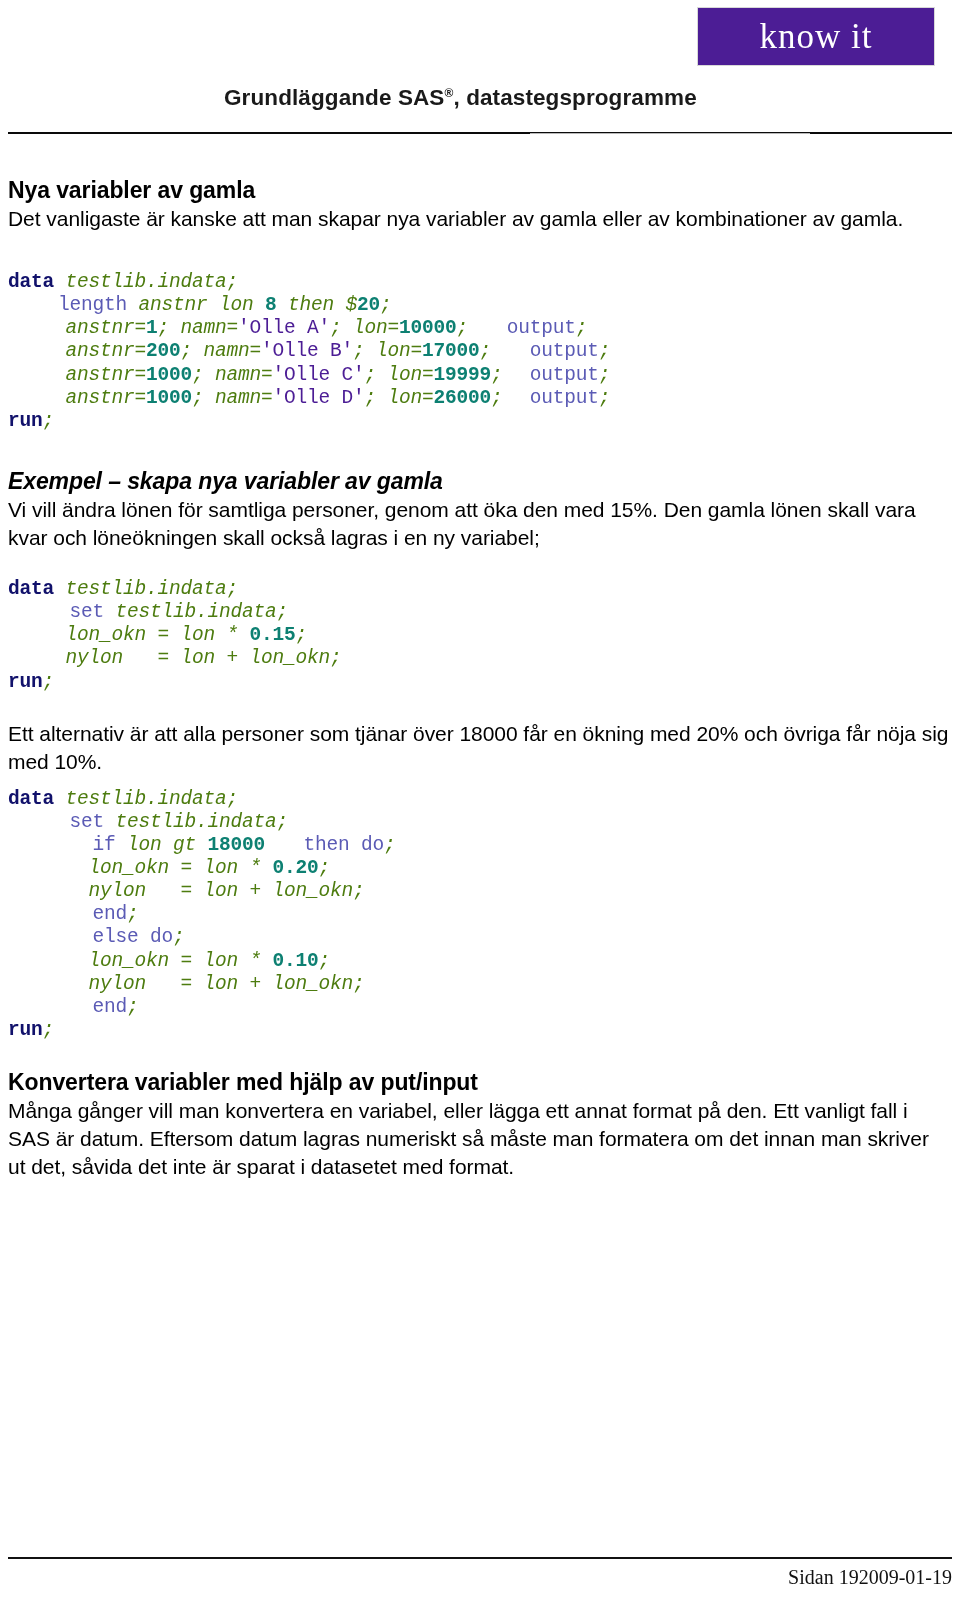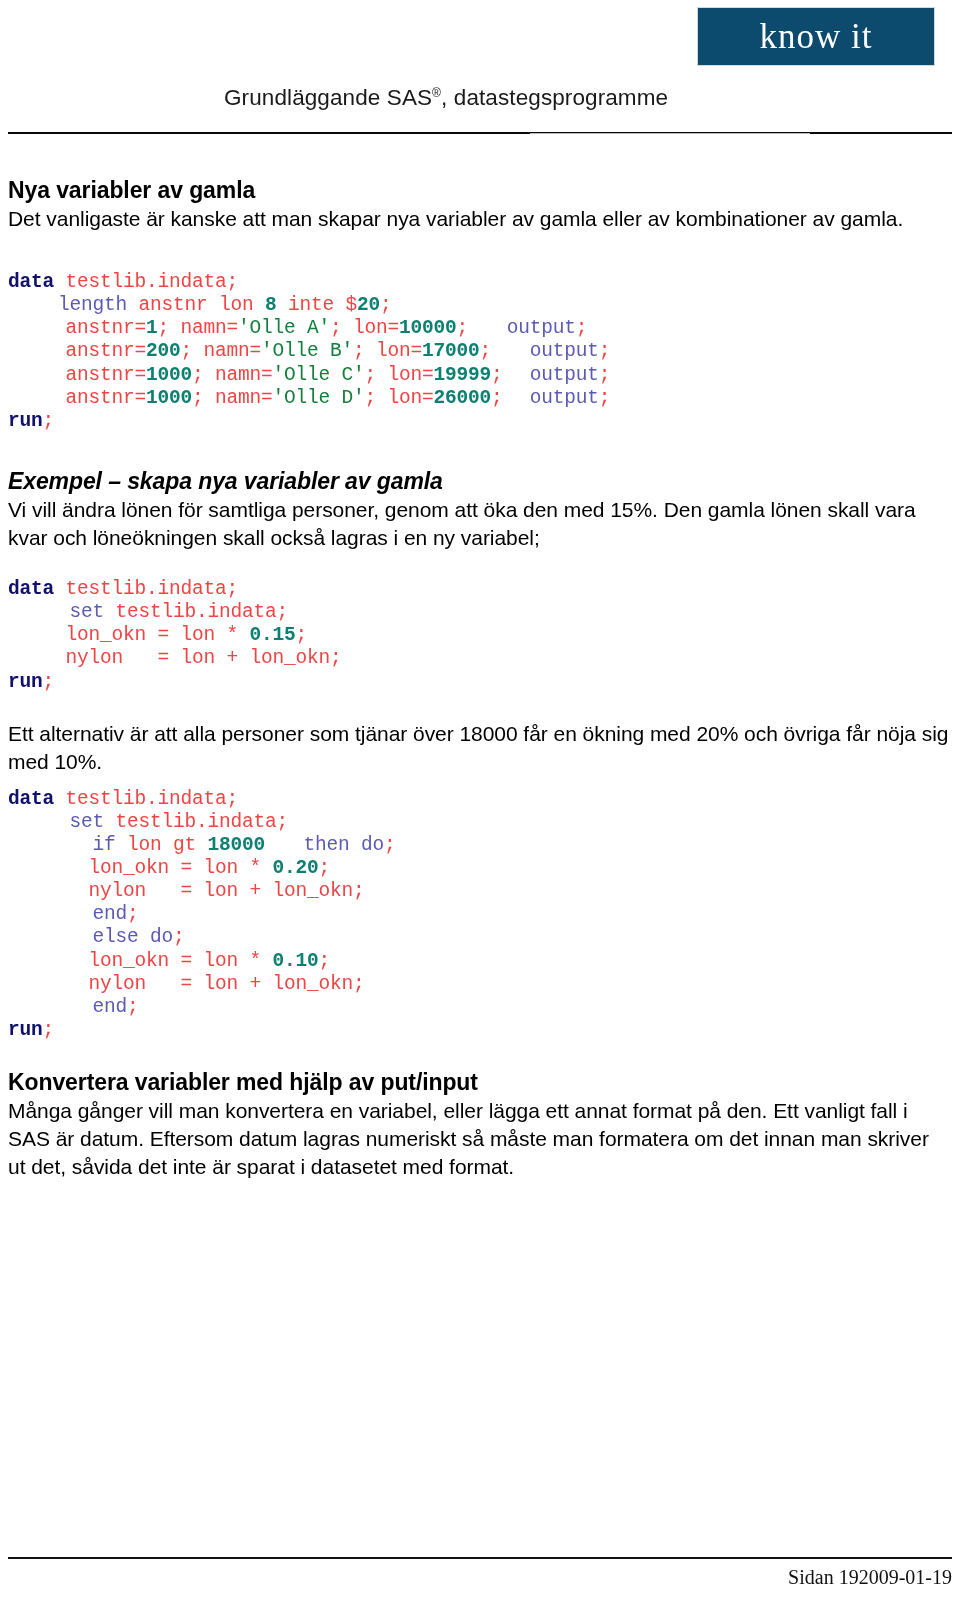--- a/index.html
+++ b/index.html
@@ -30,41 +30,41 @@
     left: 0; top: 0;
     width: 960px;
     height: 140px;
   }
   .logo-box {
     position: absolute;
     left: 697px;
     top: 7px;
     width: 238px;
     height: 59px;
-    background: #0c4a6e;
+    background: #4c1d95;
     border: 1px solid #d8d8d8;
     box-sizing: border-box;
     display: flex;
     align-items: center;
     justify-content: center;
   }
   .logo-text {
     font-family: "Liberation Serif", "DejaVu Serif", serif;
     color: #ffffff;
     font-size: 35px;
     letter-spacing: 1px;
     line-height: 1;
     white-space: nowrap;
   }
   .header-title {
     position: absolute;
     left: 224px;
     top: 85px;
     font-size: 22.5px;
-    font-weight: 400;
+    font-weight: 700;
     color: #1a1a1a;
     white-space: nowrap;
     letter-spacing: 0.1px;
   }
   .header-title .reg {
     font-size: 12px;
     vertical-align: 8px;
   }
   .header-rule {
     position: absolute;
@@ -117,22 +117,22 @@
     font-size: 19.5px;
     line-height: 1.185;
     margin: 0;
     white-space: pre;
     color: #4a4a4a;
     letter-spacing: -0.2px;
   }
   .k-data   { color: #11116b; font-weight: 700; }   
   .k-stmt   { color: #5b5bb5; margin-left: 27px; }                      
   .k-num    { color: #0d8072; font-weight: 700; }    
-  .k-str    { color: #15803d; }                      
-  .k-plain  { color: #ef4444; }
+  .k-str    { color: #4c1d95; }                      
+  .k-plain  { color: #4d7c0f; font-style: italic; }
 
   
   .footer-rule {
     position: absolute;
     left: 8px;
     top: 1557px;
     width: 944px;
     height: 0;
     border-top: 2px solid #111111;
   }
@@ -167,21 +167,21 @@
 
     <h2 class="section-title">Nya variabler av gamla</h2>
     <p class="body-text">Det vanligaste är kanske att man skapar nya variabler av gamla eller av kombinationer av gamla.</p>
 
     <div class="gap-md"></div>
 
 
     <div class="gap-sm"></div>
 
     <pre class="code"><span class="k-data">data</span><span class="k-plain"> testlib.indata;</span>
-<span class="k-plain">  </span><span class="k-stmt">length</span><span class="k-plain"> anstnr lon </span><span class="k-num">8</span><span class="k-plain"> inte $</span><span class="k-num">20</span><span class="k-plain">;</span>
+<span class="k-plain">  </span><span class="k-stmt">length</span><span class="k-plain"> anstnr lon </span><span class="k-num">8</span><span class="k-plain"> then $</span><span class="k-num">20</span><span class="k-plain">;</span>
 <span class="k-plain">     anstnr=</span><span class="k-num">1</span><span class="k-plain">; namn=</span><span class="k-str">'Olle A'</span><span class="k-plain">; lon=</span><span class="k-num">10000</span><span class="k-plain">; </span><span class="k-stmt">output</span><span class="k-plain">;</span>
 <span class="k-plain">     anstnr=</span><span class="k-num">200</span><span class="k-plain">; namn=</span><span class="k-str">'Olle B'</span><span class="k-plain">; lon=</span><span class="k-num">17000</span><span class="k-plain">; </span><span class="k-stmt">output</span><span class="k-plain">;</span>
 <span class="k-plain">     anstnr=</span><span class="k-num">1000</span><span class="k-plain">; namn=</span><span class="k-str">'Olle C'</span><span class="k-plain">; lon=</span><span class="k-num">19999</span><span class="k-plain">;</span><span class="k-stmt">output</span><span class="k-plain">;</span>
 <span class="k-plain">     anstnr=</span><span class="k-num">1000</span><span class="k-plain">; namn=</span><span class="k-str">'Olle D'</span><span class="k-plain">; lon=</span><span class="k-num">26000</span><span class="k-plain">;</span><span class="k-stmt">output</span><span class="k-plain">;</span>
 <span class="k-data">run</span><span class="k-plain">;</span></pre>
 
     <div class="gap-lg"></div>
 
     <h2 class="section-title italic">Exempel – skapa nya variabler av gamla</h2>
     <p class="body-text">Vi vill ändra lönen för samtliga personer, genom att öka den med 15%. Den gamla lönen skall vara kvar och löneökningen skall också lagras i en ny variabel;</p>

